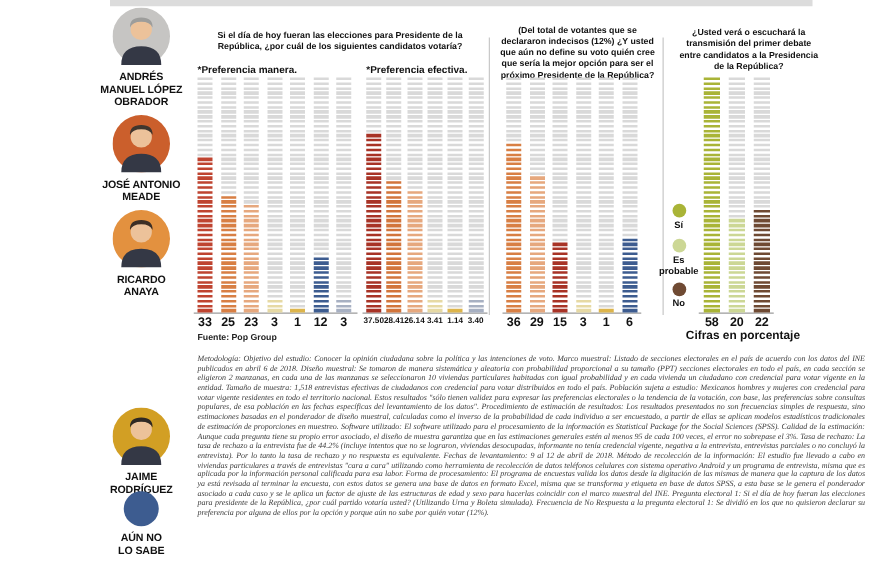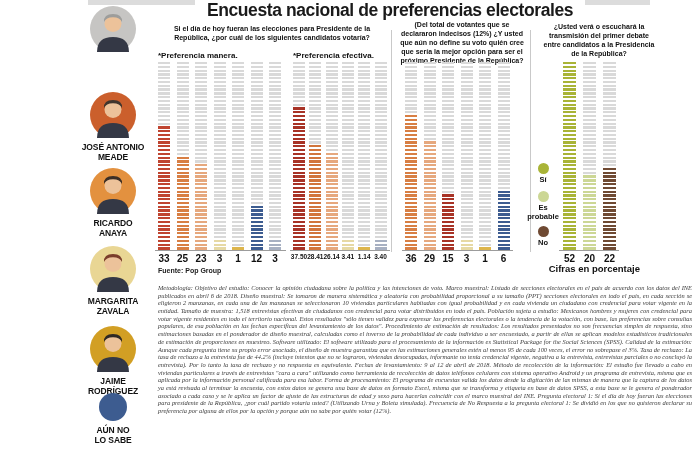--- a/index.html
+++ b/index.html
@@ -35,21 +35,20 @@
   .units{position:absolute;left:500px;top:263px;width:140px;text-align:right;font-size:9.5px;font-weight:bold;color:#111;}
   .methodology{position:absolute;left:158px;top:284px;width:534px;
                font-family:"Liberation Serif",serif;font-style:italic;font-size:6.4px;
                line-height:1.2;color:#3a3a3a;text-align:justify;}
 </style>
 </head>
 <body>
 
 <div class="canvas">
   <div class="topbar"></div>
-  <h1 class="title"><span>Encuesta nacional de preferencias electorales</span></h1>
 
   <div class="q q1">Si el día de hoy fueran las elecciones para Presidente de la República, ¿por cuál de los siguientes candidatos votaría?</div>
   <div class="q q2">(Del total de votantes que se declararon indecisos (12%) ¿Y usted que aún no define su voto quién cree que sería la mejor opción para ser el próximo Presidente de la República?</div>
   <div class="q q3">¿Usted verá o escuchará la transmisión del primer debate entre candidatos a la Presidencia de la República?</div>
 
   <div class="chart-title t1">*Preferencia manera.</div>
   <div class="chart-title t2">*Preferencia efectiva.</div>
 
   <div class="vdiv d1"></div>
   <div class="vdiv d2"></div>
@@ -1114,21 +1113,21 @@
       <div class="dash" style="background: rgb(169, 180, 55);"></div>
       <div class="dash" style="background: rgb(169, 180, 55);"></div>
       <div class="dash" style="background: rgb(169, 180, 55);"></div>
       <div class="dash" style="background: rgb(169, 180, 55);"></div>
       <div class="dash" style="background: rgb(169, 180, 55);"></div>
       <div class="dash" style="background: rgb(169, 180, 55);"></div>
       <div class="dash" style="background: rgb(169, 180, 55);"></div>
       <div class="dash" style="background: rgb(169, 180, 55);"></div>
       <div class="dash" style="background: rgb(169, 180, 55);"></div>
     </div>
-    <div class="col-label" style="left: 553.5px; top: 253px; width: 32px; font-size: 10px;">52</div>
+    <div class="col-label" style="left: 553.5px; top: 253px; width: 32px; font-size: 10px;">58</div>
     <div class="chart-column" style="left: 583px; top: 62px; width: 13px; height: 188px;">
       <div class="dash" style="background: rgb(217, 217, 217);"></div>
       <div class="dash" style="background: rgb(217, 217, 217);"></div>
       <div class="dash" style="background: rgb(217, 217, 217);"></div>
       <div class="dash" style="background: rgb(217, 217, 217);"></div>
       <div class="dash" style="background: rgb(217, 217, 217);"></div>
       <div class="dash" style="background: rgb(217, 217, 217);"></div>
       <div class="dash" style="background: rgb(217, 217, 217);"></div>
       <div class="dash" style="background: rgb(217, 217, 217);"></div>
       <div class="dash" style="background: rgb(217, 217, 217);"></div>
@@ -1241,20 +1240,23 @@
       <div class="legend-dot" style="background: rgb(111, 74, 51);"></div>
       <div class="legend-label">No</div>
     </div>
     <div class="cand" style="top: 6px;">
       <div class="cand-av"><svg width="46" height="46" viewBox="0 0 46 46" xmlns="http://www.w3.org/2000/svg">
           <circle cx="23" cy="23" r="23" fill="#c6c5c3"></circle>
           <path d="M7 46 Q7 31 23 31 Q39 31 39 46 Z" fill="#343845"></path>
           <circle cx="23" cy="17.5" r="8.5" fill="#ecc29a"></circle>
           <path d="M14 16 Q13.5 8 23 8 Q32.5 8 32 16 Q30 11.3 23 11.3 Q16 11.3 14 16 Z" fill="#9d9d9b"></path>
         </svg></div>
+      <div class="cand-name">ANDRÉS
+MANUEL LÓPEZ
+OBRADOR</div>
     </div>
     <div class="cand" style="top: 92px;">
       <div class="cand-av"><svg width="46" height="46" viewBox="0 0 46 46" xmlns="http://www.w3.org/2000/svg">
           <circle cx="23" cy="23" r="23" fill="#cb5f2c"></circle>
           <path d="M7 46 Q7 31 23 31 Q39 31 39 46 Z" fill="#343845"></path>
           <circle cx="23" cy="17.5" r="8.5" fill="#ecc29a"></circle>
           <path d="M14 16 Q13.5 8 23 8 Q32.5 8 32 16 Q30 11.3 23 11.3 Q16 11.3 14 16 Z" fill="#40362e"></path>
         </svg></div>
       <div class="cand-name">JOSÉ ANTONIO
 MEADE</div>
@@ -1262,30 +1264,20 @@
     <div class="cand" style="top: 168px;">
       <div class="cand-av"><svg width="46" height="46" viewBox="0 0 46 46" xmlns="http://www.w3.org/2000/svg">
           <circle cx="23" cy="23" r="23" fill="#e3913f"></circle>
           <path d="M7 46 Q7 31 23 31 Q39 31 39 46 Z" fill="#343845"></path>
           <circle cx="23" cy="17.5" r="8.5" fill="#ecc29a"></circle>
           <path d="M14 16 Q13.5 8 23 8 Q32.5 8 32 16 Q30 11.3 23 11.3 Q16 11.3 14 16 Z" fill="#3c2f26"></path>
         </svg></div>
       <div class="cand-name">RICARDO
 ANAYA</div>
     </div>
-    <div class="cand" style="top: 246px;">
-      <div class="cand-av"><svg width="46" height="46" viewBox="0 0 46 46" xmlns="http://www.w3.org/2000/svg">
-          <circle cx="23" cy="23" r="23" fill="#e9d694"></circle>
-          <path d="M7 46 Q7 31 23 31 Q39 31 39 46 Z" fill="#343845"></path>
-          <circle cx="23" cy="17.5" r="8.5" fill="#ecc29a"></circle>
-          <path d="M14 16 Q13.5 8 23 8 Q32.5 8 32 16 Q30 11.3 23 11.3 Q16 11.3 14 16 Z" fill="#7a3d2a"></path>
-        </svg></div>
-      <div class="cand-name">MARGARITA
-ZAVALA</div>
-    </div>
     <div class="cand" style="top: 326px;">
       <div class="cand-av"><svg width="46" height="46" viewBox="0 0 46 46" xmlns="http://www.w3.org/2000/svg">
           <circle cx="23" cy="23" r="23" fill="#d29f24"></circle>
           <path d="M7 46 Q7 31 23 31 Q39 31 39 46 Z" fill="#343845"></path>
           <circle cx="23" cy="17.5" r="8.5" fill="#ecc29a"></circle>
           <path d="M14 16 Q13.5 8 23 8 Q32.5 8 32 16 Q30 11.3 23 11.3 Q16 11.3 14 16 Z" fill="#2e2824"></path>
         </svg></div>
       <div class="cand-name">JAIME
 RODRÍGUEZ</div>
     </div>

